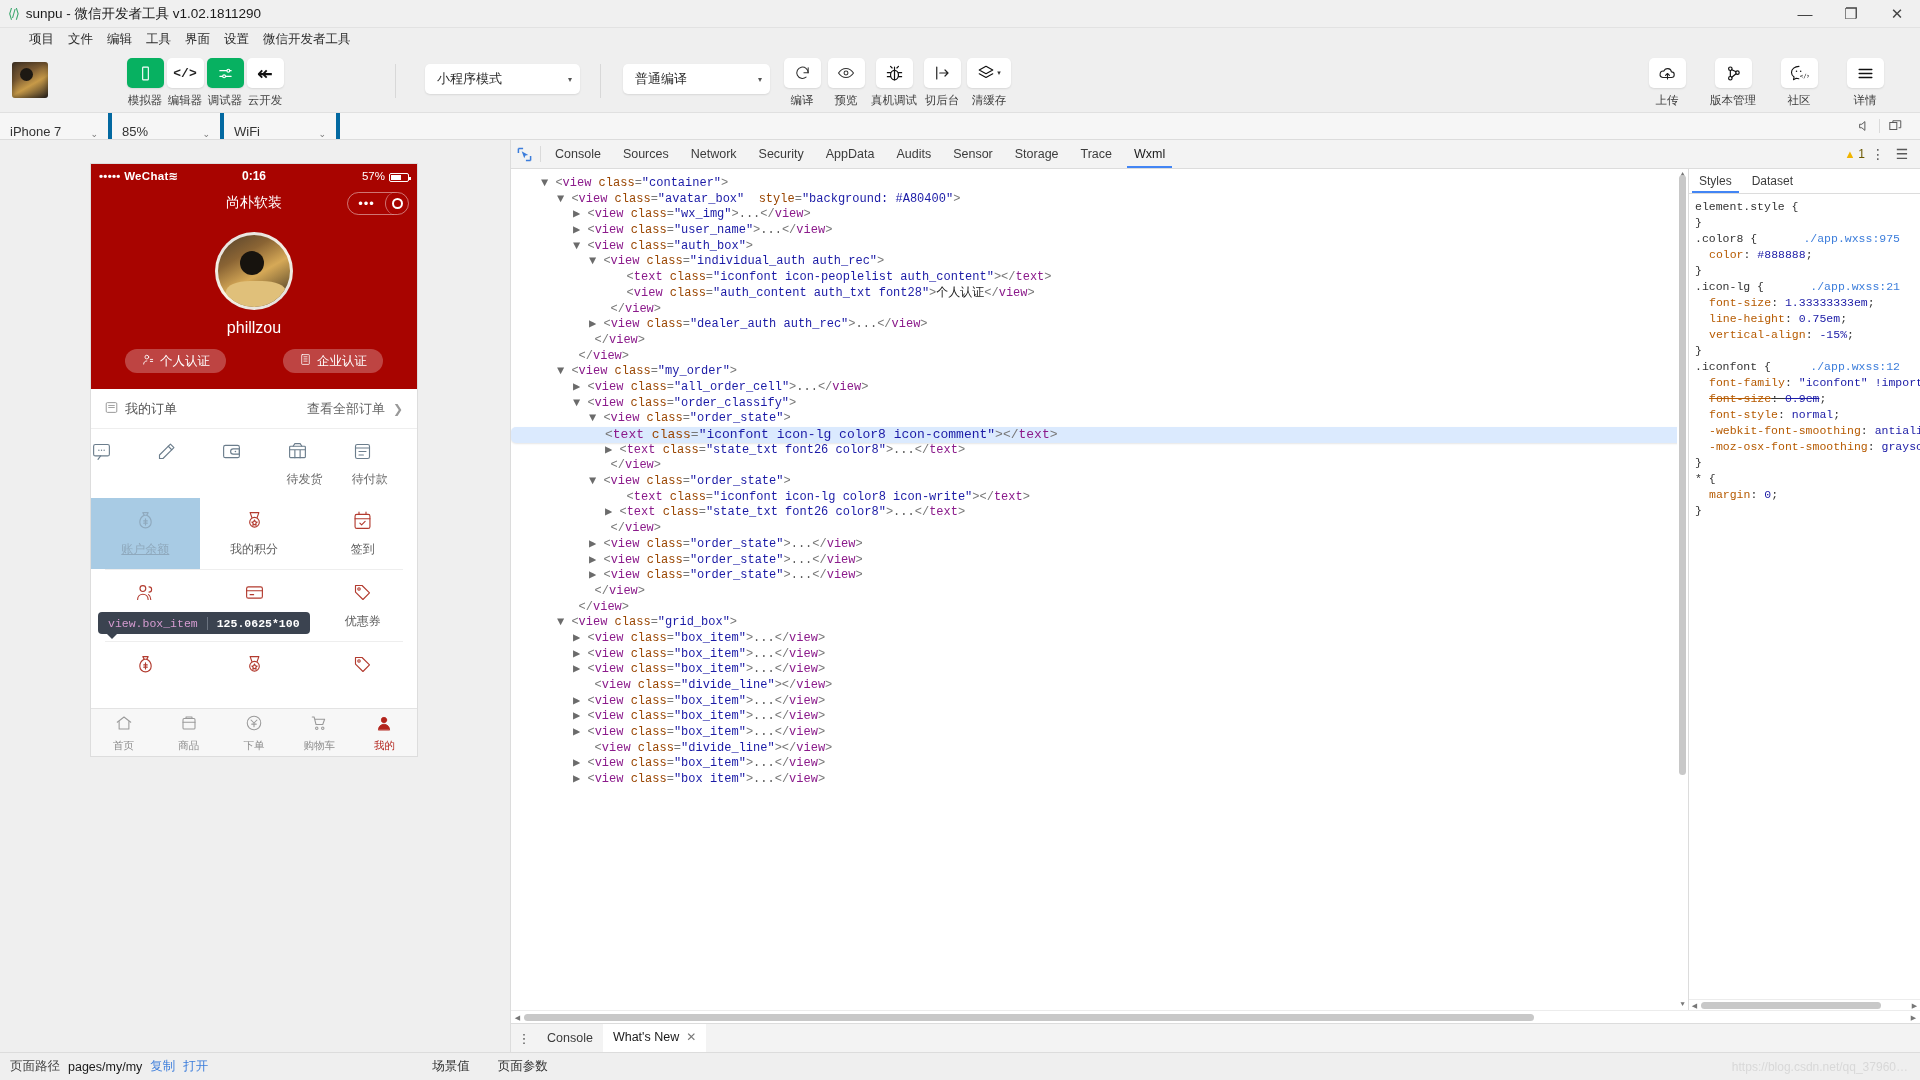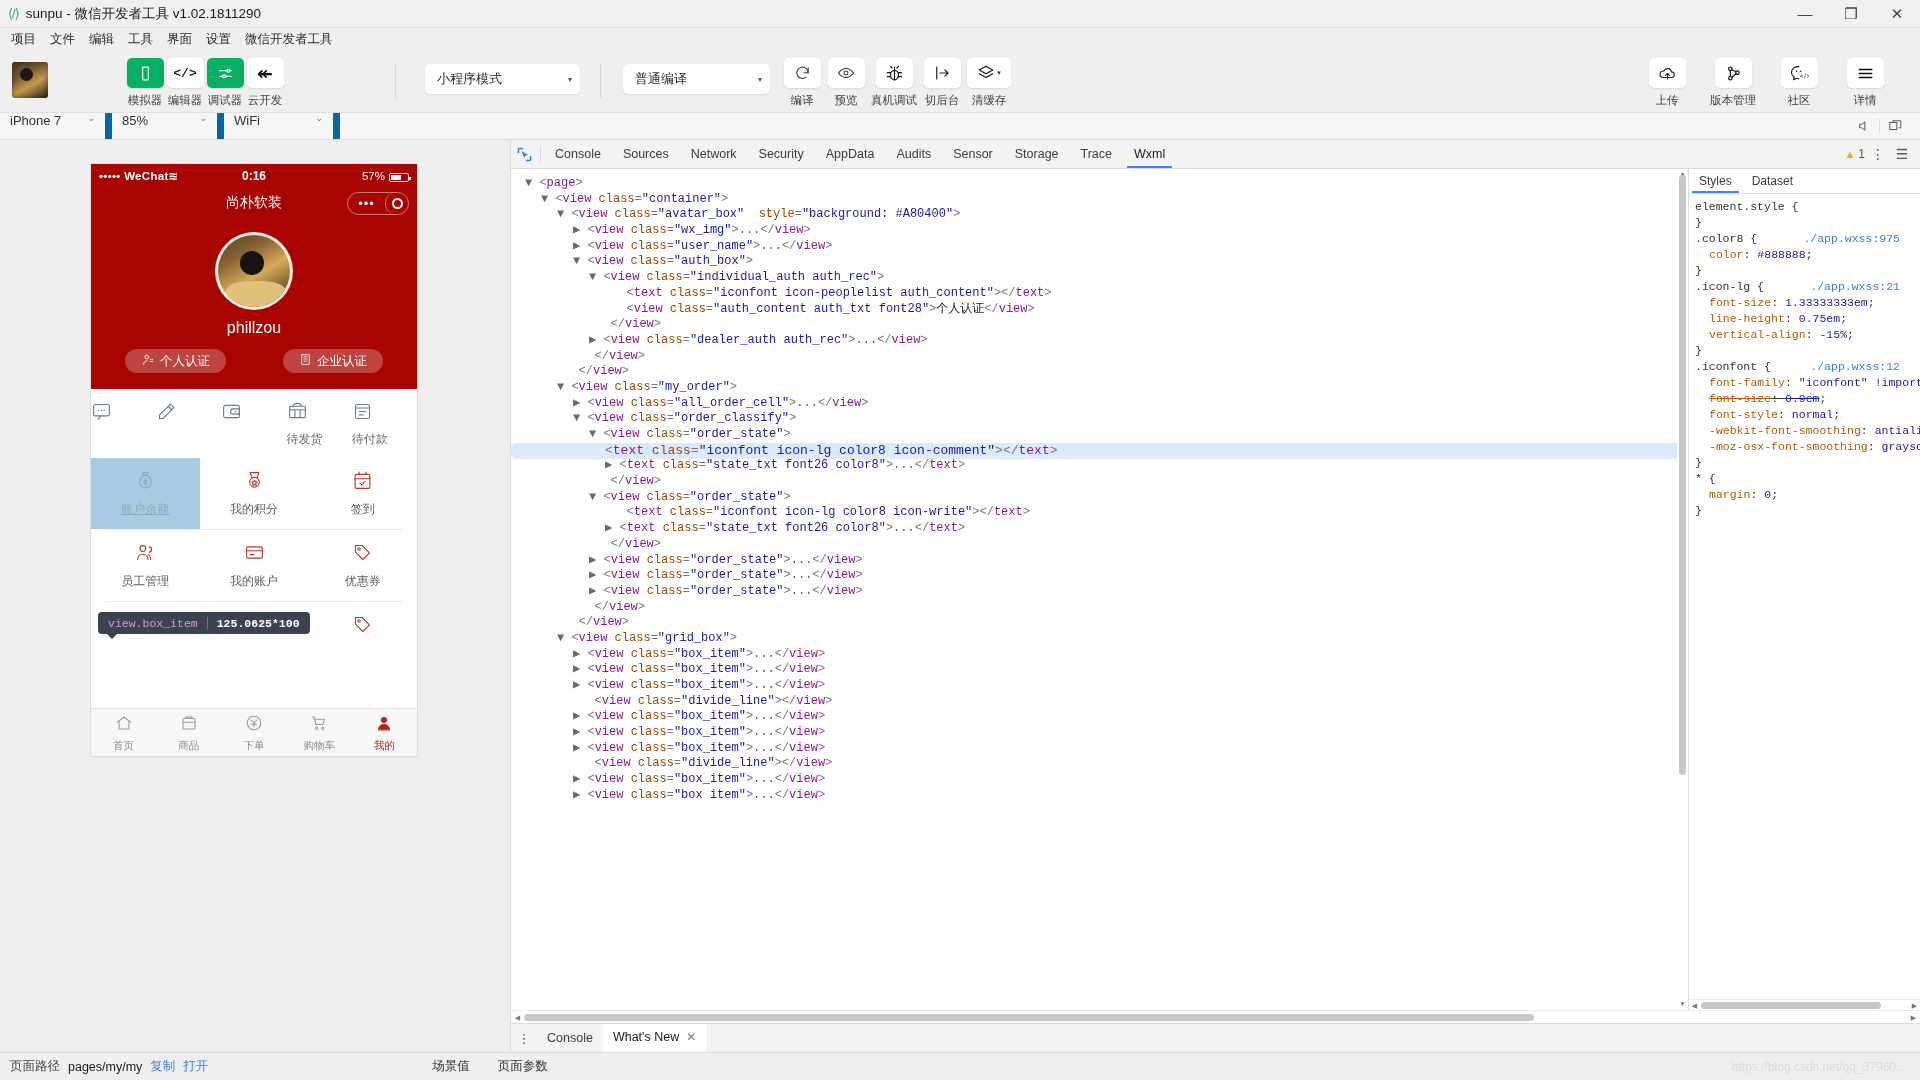--- a/index.html
+++ b/index.html
@@ -13,21 +13,21 @@
   
   .titlebar{height:28px;background:#f0f0f0;display:flex;align-items:center;
     padding-left:8px;border-bottom:1px solid #e2e2e2;}
   .titlebar .logo{color:#3aa76d;font-size:13px;margin-right:7px;letter-spacing:-1px;}
   .titlebar .ttl{font-size:13.5px;color:#1a1a1a;}
   .winbtns{margin-left:auto;display:flex;height:28px;}
   .winbtn{width:46px;height:28px;display:flex;align-items:center;justify-content:center;
     font-size:15px;color:#444;}
 
   
-  .menubar{height:22px;background:#efefef;display:flex;align-items:center;padding-left:4px;gap:0;text-align:center;}
+  .menubar{height:22px;background:#efefef;display:flex;align-items:center;padding-left:22px;gap:0;text-align:center;}
   .menuitem{padding:1px 7px;font-size:12.5px;color:#2b2b2b;}
 
   
   .toolbar{height:62px;background:#efefef;display:flex;align-items:flex-start;
     position:relative;padding-top:4px;}
   .tb-avatar{width:36px;height:36px;border-radius:3px;margin-left:12px;margin-top:8px;
     background:linear-gradient(150deg,#4a3a2a 0%,#7a5a32 35%,#c79a48 60%,#2b2420 100%);
     box-shadow:inset 0 0 6px rgba(0,0,0,.4);overflow:hidden;position:relative;}
   .tb-avatar:after{content:"";position:absolute;left:8px;top:6px;width:13px;height:13px;
     border-radius:50%;background:#1d1913;}
@@ -45,21 +45,21 @@
   .sel{height:30px;background:#fff;border-radius:5px;display:flex;align-items:center;
     padding:0 8px 0 12px;box-shadow:0 1px 2px rgba(0,0,0,.10);font-size:13px;color:#2b2b2b;
     cursor:pointer;position:relative;}
   .sel .caret{margin-left:auto;font-size:8px;color:#555;padding-left:12px;}
 
   .tb-abs{position:absolute;}
 
   
   .subbar{height:28px;background:#f6f6f6;border-top:1px solid #e0e0e0;
     border-bottom:1px solid #dcdcdc;display:flex;align-items:stretch;}
-  .dsel{display:flex;align-items:flex-start;padding:0 10px;border-right:7px solid #0369a1;
+  .dsel{display:flex;align-items:flex-end;padding:0 10px;border-right:4px solid #0369a1;
     font-size:13px;color:#333;cursor:pointer;min-width:0;}
   .dsel .nm{white-space:nowrap;}
   .dsel .cv{margin-left:auto;padding-left:14px;font-size:9px;color:#777;}
   .subbar .icbtn{width:26px;display:flex;align-items:center;justify-content:center;
     color:#555;cursor:pointer;}
   .subbar .spacerflex{flex:1;}
 
   
   .body{display:flex;height:calc(1080px - 28px - 22px - 62px - 28px - 28px);}
   .simpane{width:511px;background:#efefef;position:relative;flex:none;
@@ -453,20 +453,33 @@
      <span><svg width="13" height="13" viewBox="0 0 24 24" fill="none" stroke="#fff" stroke-width="1.5" stroke-linecap="round" stroke-linejoin="round">
                   <rect x="5" y="3" width="14" height="18" rx="1"></rect>
                   <path d="M9 7h6M9 11h6M9 15h6"></path>
                 </svg></span>
      <span>企业认证</span>
             </div>
           </div>
       </div>
 
       <div class="card">
+        <div class="order-hd">
+          <span class="ic">
+            <svg width="13" height="13" viewBox="0 0 16 16">
+                <rect x="1.5" y="2" width="13" height="12" rx="1.5" fill="none" stroke="#8d8d8d" stroke-width="1.1"></rect>
+                <path d="M4 5.5h8M4 8h8" stroke="#8d8d8d" stroke-width="1"></path>
+              </svg>
+          </span>
+          <span>我的订单</span>
+          <span class="right">
+            <span>查看全部订单</span>
+            <span class="chev">❯</span>
+          </span>
+        </div>
         <div class="order-states" id="order-states">
             <div class="ost">
      <span class="gi"><svg width="21" height="21" viewBox="0 0 24 24" fill="none" stroke="#6b7d8c" stroke-width="1.3" stroke-linecap="round" stroke-linejoin="round">
                   <rect x="3" y="4" width="18" height="13" rx="2"></rect>
                   <path d="M8 21l3-4"></path>
                   <circle cx="9" cy="10.5" r=".8" fill="#6b7d8c" stroke="none"></circle>
                   <circle cx="12" cy="10.5" r=".8" fill="#6b7d8c" stroke="none"></circle>
                   <circle cx="15" cy="10.5" r=".8" fill="#6b7d8c" stroke="none"></circle>
                 </svg></span>
 
@@ -657,21 +670,20 @@
           <span>1</span>
         </span>
         <span class="dt-ic">⋮</span>
         <span class="dt-ic">☰</span>
       </div>
     </div>
 
     <div class="dt-main">
       <div class="tree" id="tree-host">
           <div></div>
-        <div class="tl" style="padding-left: 14px;"><span class="arrow">▼</span> <span class="pu">&lt;</span><span class="tg">page</span><span class="pu">&gt;</span></div>
           <div class="tl" style="padding-left: 30px;"><span class="arrow">▼</span> <span class="pu">&lt;</span><span class="tg">view</span><span class="at"> class</span><span class="pu">=</span><span class="av">"container"</span><span class="pu">&gt;</span></div>
           <div class="tl" style="padding-left: 46px;"><span class="arrow">▼</span> <span class="pu">&lt;</span><span class="tg">view</span><span class="at"> class</span><span class="pu">=</span><span class="av">"avatar_box"</span><span class="at">  style</span><span class="pu">=</span><span class="av">"background: #A80400"</span><span class="pu">&gt;</span></div>
           <div class="tl" style="padding-left: 62px;"><span class="arrow">▶</span> <span class="pu">&lt;</span><span class="tg">view</span><span class="at"> class</span><span class="pu">=</span><span class="av">"wx_img"</span><span class="pu">&gt;</span><span class="ar">...</span><span class="pu">&lt;/</span><span class="tg">view</span><span class="pu">&gt;</span></div>
           <div class="tl" style="padding-left: 62px;"><span class="arrow">▶</span> <span class="pu">&lt;</span><span class="tg">view</span><span class="at"> class</span><span class="pu">=</span><span class="av">"user_name"</span><span class="pu">&gt;</span><span class="ar">...</span><span class="pu">&lt;/</span><span class="tg">view</span><span class="pu">&gt;</span></div>
           <div class="tl" style="padding-left: 62px;"><span class="arrow">▼</span> <span class="pu">&lt;</span><span class="tg">view</span><span class="at"> class</span><span class="pu">=</span><span class="av">"auth_box"</span><span class="pu">&gt;</span></div>
           <div class="tl" style="padding-left: 78px;"><span class="arrow">▼</span> <span class="pu">&lt;</span><span class="tg">view</span><span class="at"> class</span><span class="pu">=</span><span class="av">"individual_auth auth_rec"</span><span class="pu">&gt;</span></div>
           <div class="tl" style="padding-left: 94px;">   <span class="pu">&lt;</span><span class="tg">text</span><span class="at"> class</span><span class="pu">=</span><span class="av">"iconfont icon-peoplelist auth_content"</span><span class="pu">&gt;&lt;/</span><span class="tg">text</span><span class="pu">&gt;</span></div>
           <div class="tl" style="padding-left: 94px;">   <span class="pu">&lt;</span><span class="tg">view</span><span class="at"> class</span><span class="pu">=</span><span class="av">"auth_content auth_txt font28"</span><span class="pu">&gt;</span><span class="txt">个人认证</span><span class="pu">&lt;/</span><span class="tg">view</span><span class="pu">&gt;</span></div>
           <div class="tl" style="padding-left: 78px;">   <span class="pu">&lt;/</span><span class="tg">view</span><span class="pu">&gt;</span></div>
           <div class="tl" style="padding-left: 78px;"><span class="arrow">▶</span> <span class="pu">&lt;</span><span class="tg">view</span><span class="at"> class</span><span class="pu">=</span><span class="av">"dealer_auth auth_rec"</span><span class="pu">&gt;</span><span class="ar">...</span><span class="pu">&lt;/</span><span class="tg">view</span><span class="pu">&gt;</span></div>

